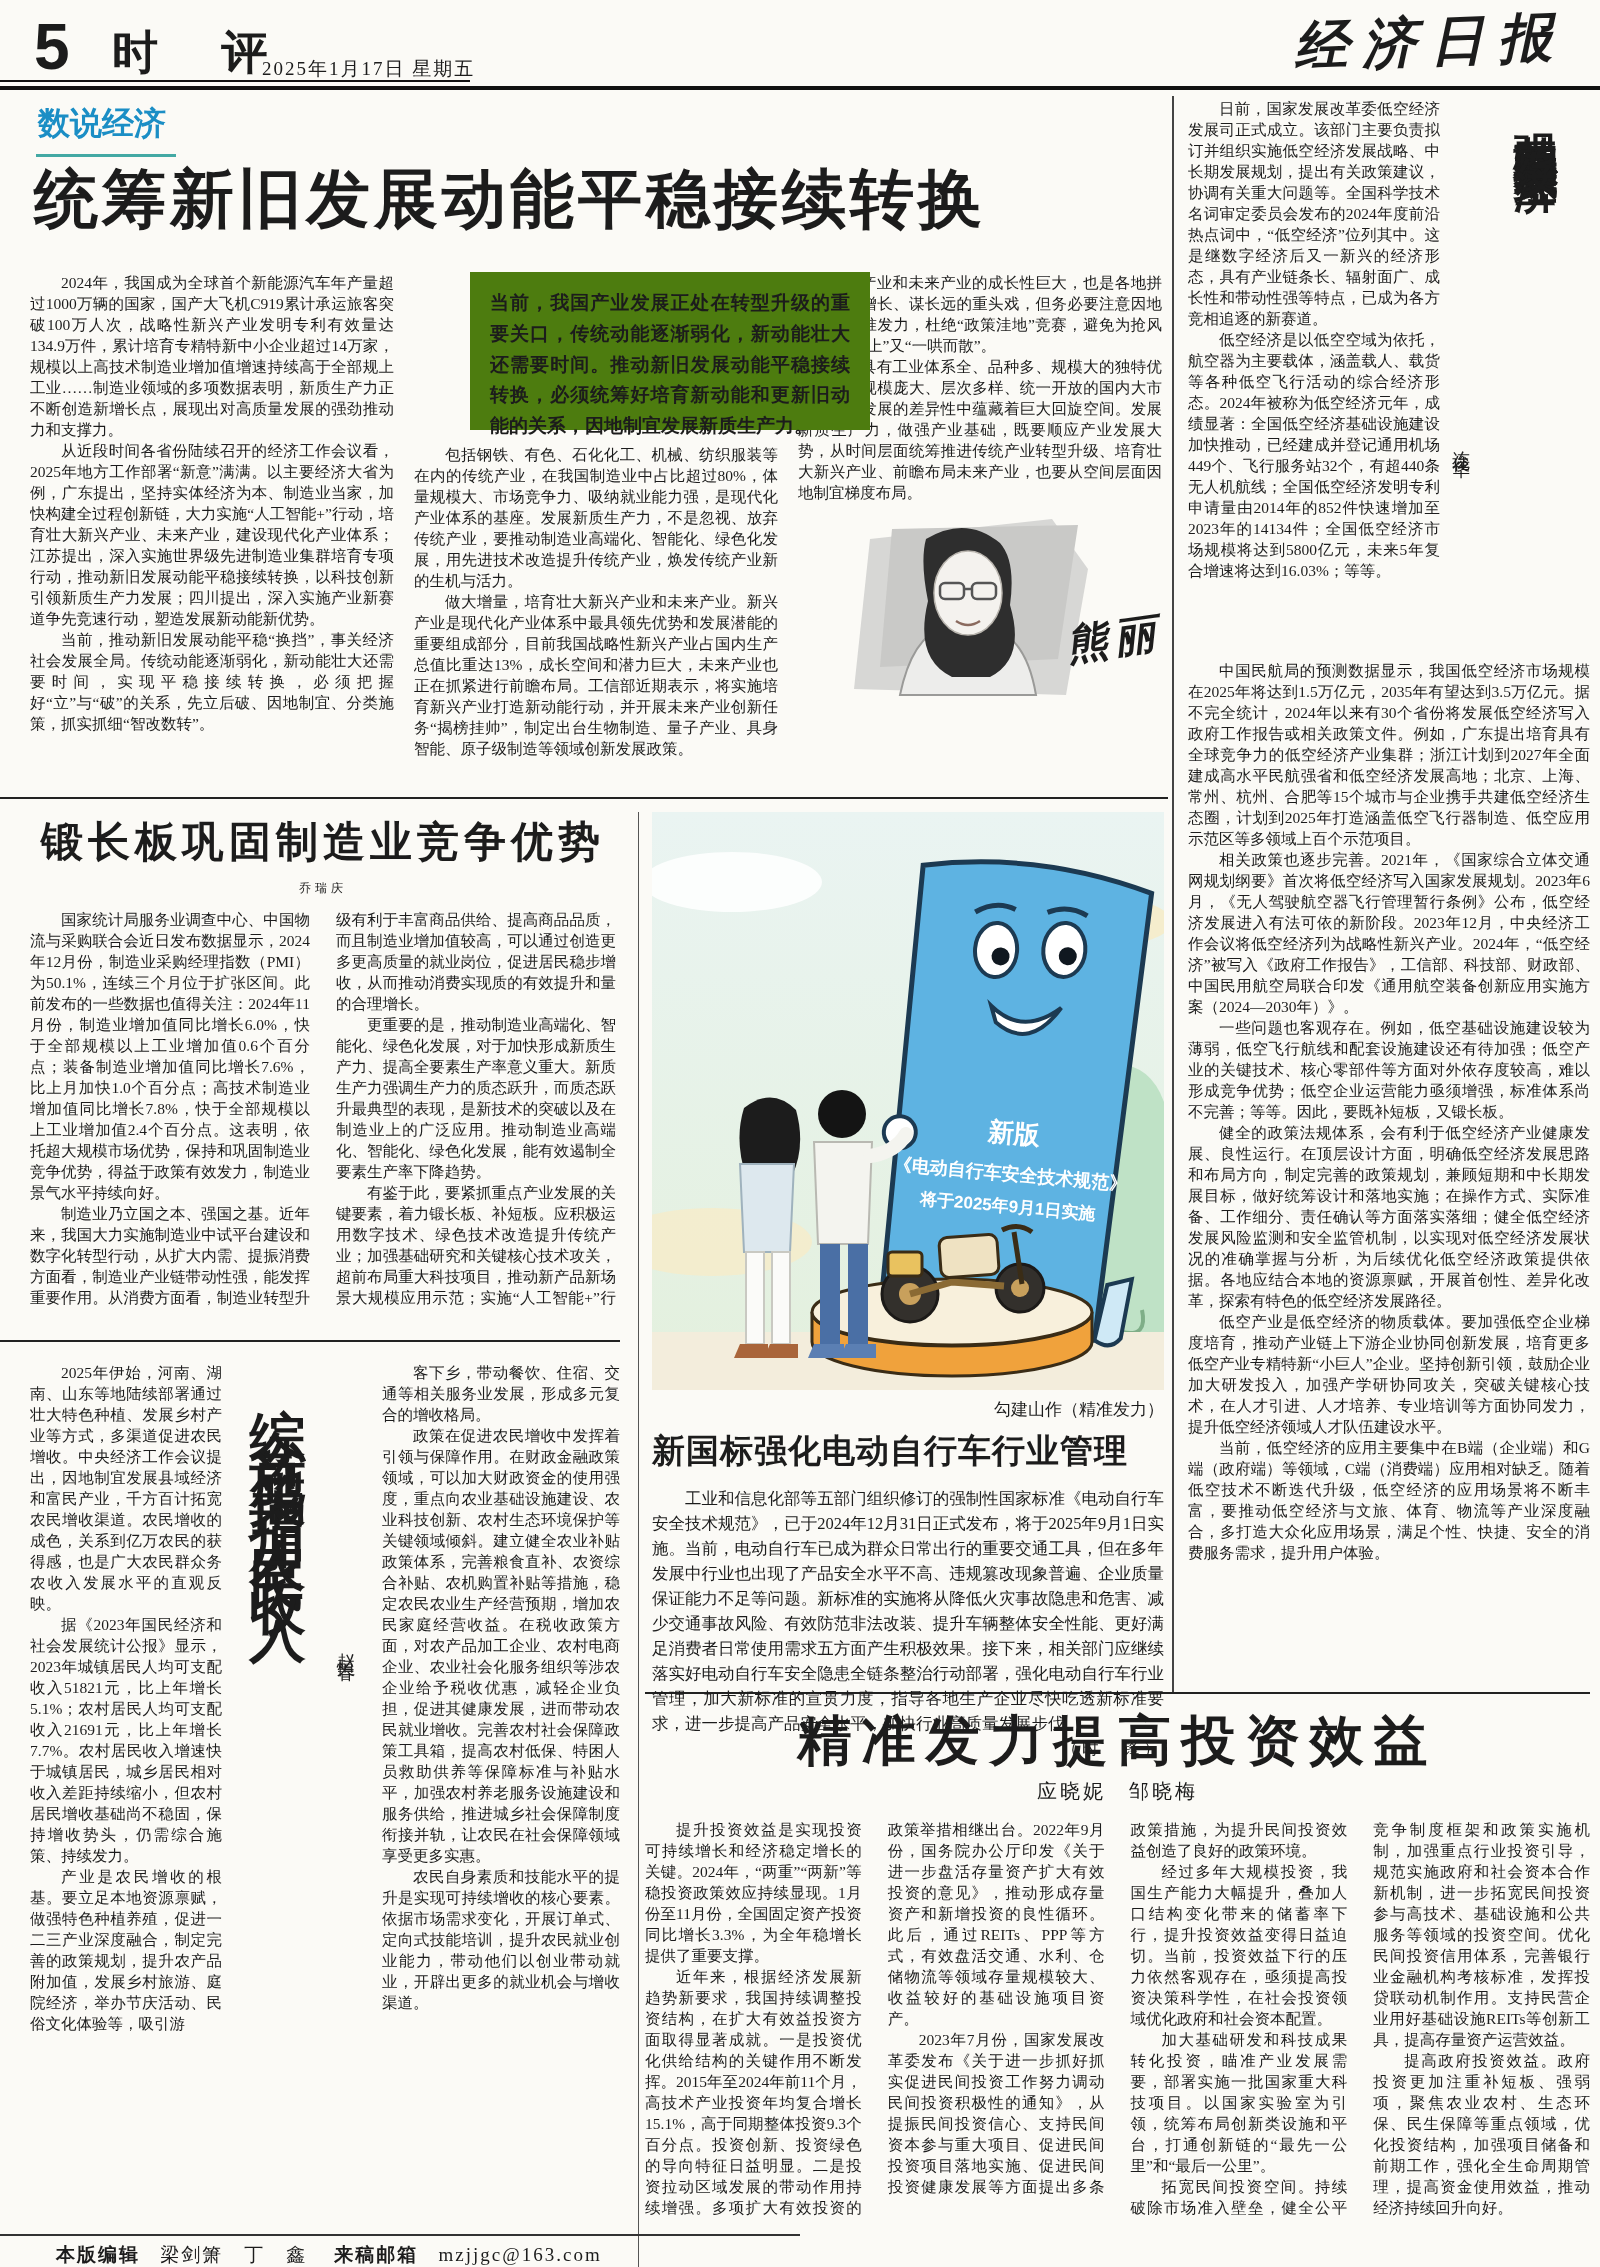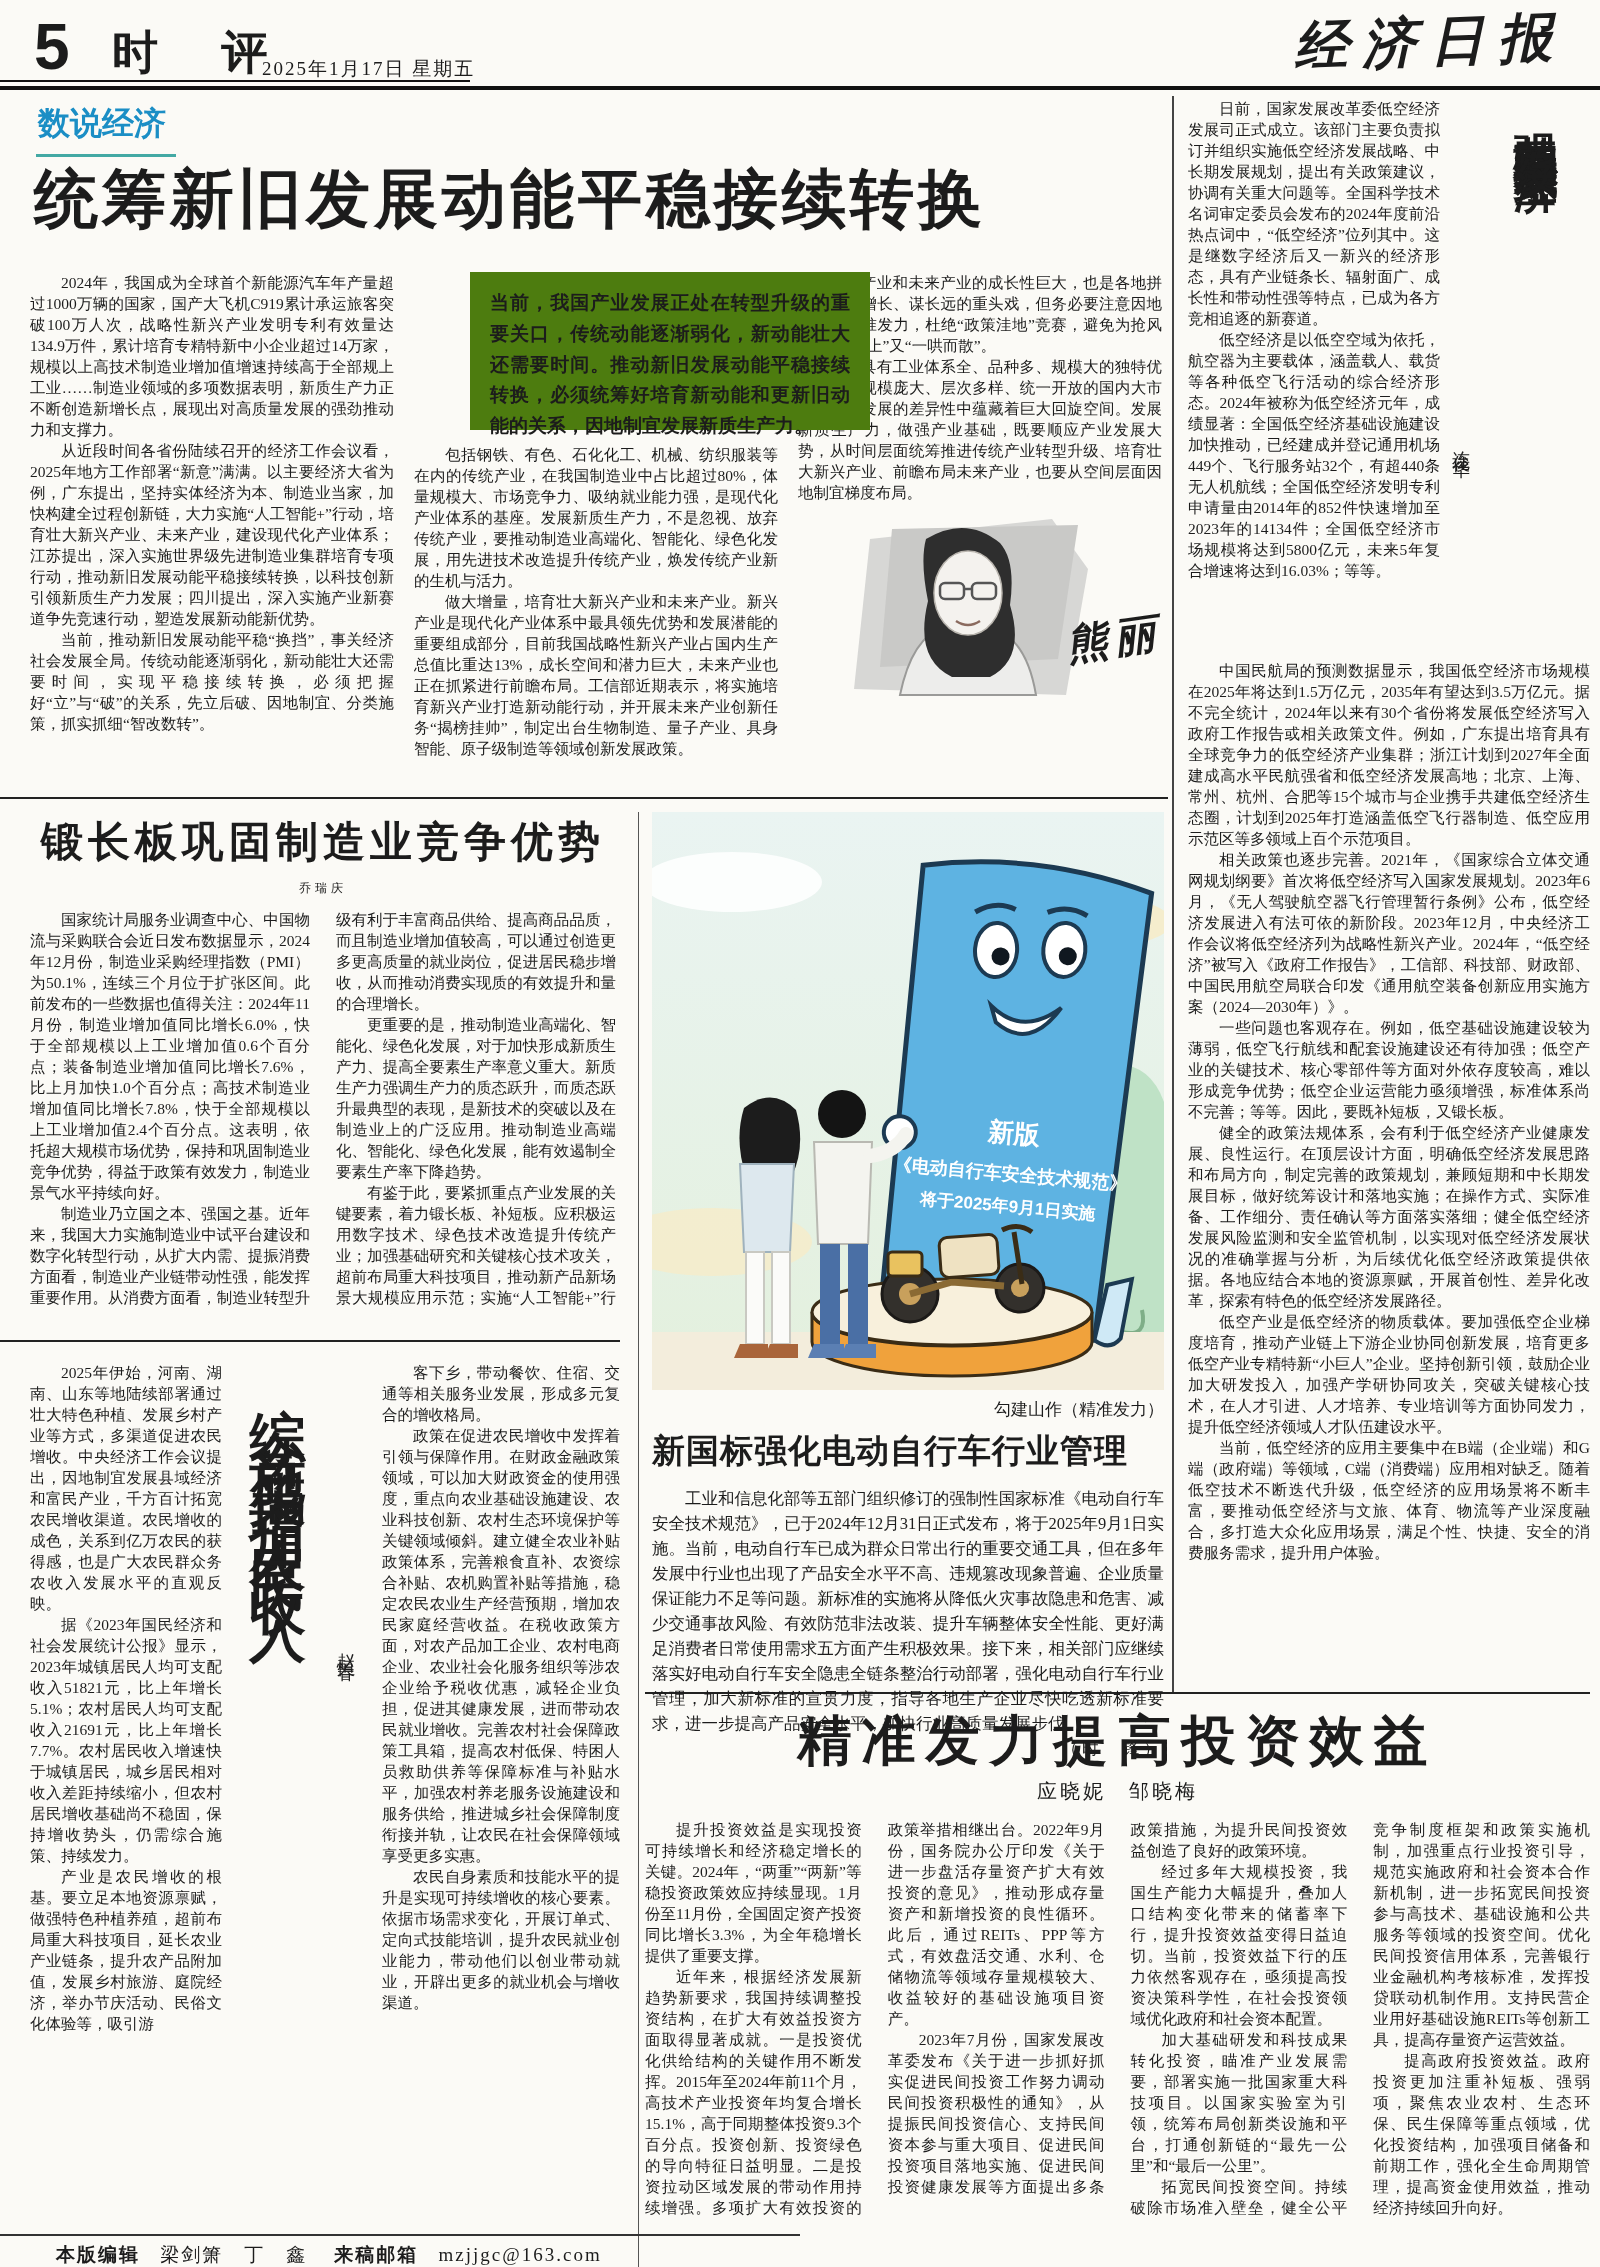--- a/index.html
+++ b/index.html
@@ -150,21 +150,21 @@
     <p class="body">制造业乃立国之本、强国之基。近年来，我国大力实施制造业中试平台建设和数字化转型行动，从扩大内需、提振消费方面看，制造业产业链带动性强，能发挥重要作用。从消费方面看，制造业转型升级有利于丰富商品供给、提高商品品质，而且制造业增加值较高，可以通过创造更多更高质量的就业岗位，促进居民稳步增收，从而推动消费实现质的有效提升和量的合理增长。</p>
     <p class="body">更重要的是，推动制造业高端化、智能化、绿色化发展，对于加快形成新质生产力、提高全要素生产率意义重大。新质生产力强调生产力的质态跃升，而质态跃升最典型的表现，是新技术的突破以及在制造业上的广泛应用。推动制造业高端化、智能化、绿色化发展，能有效遏制全要素生产率下降趋势。</p>
     <p class="body">有鉴于此，要紧抓重点产业发展的关键要素，着力锻长板、补短板。应积极运用数字技术、绿色技术改造提升传统产业；加强基础研究和关键核心技术攻关，超前布局重大科技项目，推动新产品新场景大规模应用示范；实施“人工智能+”行动，培育未来产业，增强核心技术攻关能力和产业核心竞争力。（中国经济网供稿）</p>
   </div>
 </div>
 
 <div class="abs rural">
   <div class="col-a">
     <p class="body">2025年伊始，河南、湖南、山东等地陆续部署通过壮大特色种植、发展乡村产业等方式，多渠道促进农民增收。中央经济工作会议提出，因地制宜发展县域经济和富民产业，千方百计拓宽农民增收渠道。农民增收的成色，关系到亿万农民的获得感，也是广大农民群众务农收入发展水平的直观反映。</p>
     <p class="body">据《2023年国民经济和社会发展统计公报》显示，2023年城镇居民人均可支配收入51821元，比上年增长5.1%；农村居民人均可支配收入21691元，比上年增长7.7%。农村居民收入增速快于城镇居民，城乡居民相对收入差距持续缩小，但农村居民增收基础尚不稳固，保持增收势头，仍需综合施策、持续发力。</p>
-    <p class="body">产业是农民增收的根基。要立足本地资源禀赋，做强特色种植养殖，超前布局重大科技项目，延长农业产业链条，提升农产品附加值，发展乡村旅游、庭院经济，举办节庆活动、民俗文化体验等，吸引游</p>
+    <p class="body">产业是农民增收的根基。要立足本地资源禀赋，做强特色种植养殖，促进一二三产业深度融合，制定完善的政策规划，提升农产品附加值，发展乡村旅游、庭院经济，举办节庆活动、民俗文化体验等，吸引游</p>
   </div>
   <div class="headline-strip">
     <div class="vert v-headline">综合施策增加农民收入</div>
   </div>
   <div class="author-strip">
     <div class="vert v-author">赵恒春</div>
   </div>
   <div class="col-b">
     <p class="body">客下乡，带动餐饮、住宿、交通等相关服务业发展，形成多元复合的增收格局。</p>
     <p class="body">政策在促进农民增收中发挥着引领与保障作用。在财政金融政策领域，可以加大财政资金的使用强度，重点向农业基础设施建设、农业科技创新、农村生态环境保护等关键领域倾斜。建立健全农业补贴政策体系，完善粮食直补、农资综合补贴、农机购置补贴等措施，稳定农民农业生产经营预期，增加农民家庭经营收益。在税收政策方面，对农产品加工企业、农村电商企业、农业社会化服务组织等涉农企业给予税收优惠，减轻企业负担，促进其健康发展，进而带动农民就业增收。完善农村社会保障政策工具箱，提高农村低保、特困人员救助供养等保障标准与补贴水平，加强农村养老服务设施建设和服务供给，推进城乡社会保障制度衔接并轨，让农民在社会保障领域享受更多实惠。</p>

